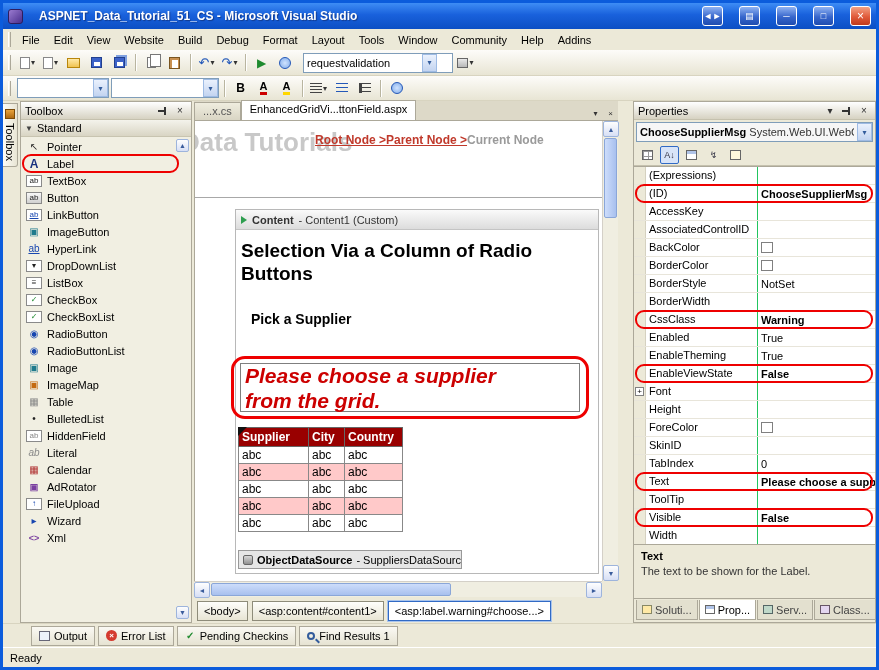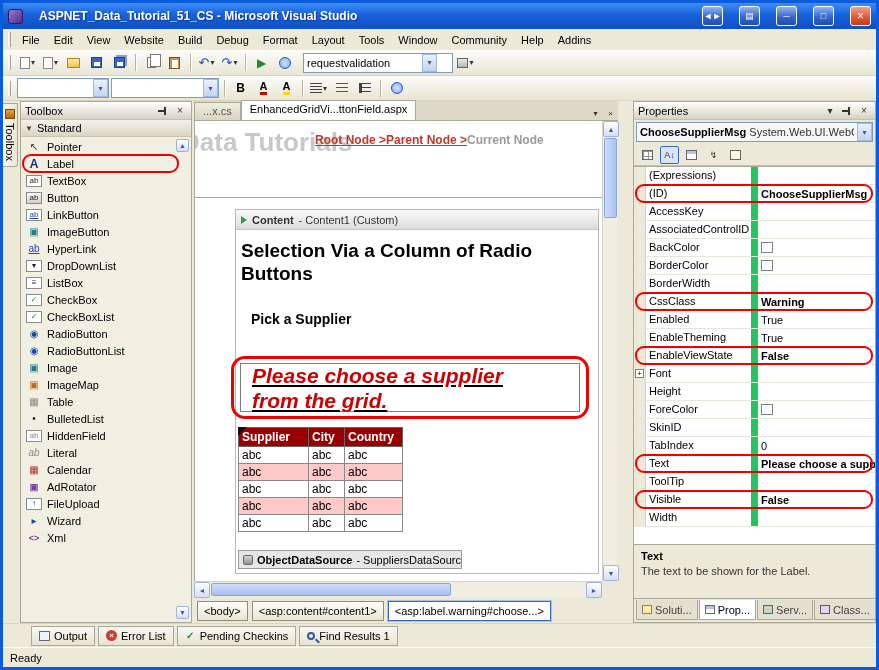--- a/index.html
+++ b/index.html
@@ -109,21 +109,21 @@
 .crumbs{position:absolute;left:120px;top:12px;font-size:12px;font-weight:bold;line-height:15px;display:flex;flex-direction:row;}
 .crumb.link{color:#C0392B;text-decoration:underline;cursor:pointer;}
 .crumb.current{color:#9A9A9A;}
 .hline{position:absolute;left:0;right:0;top:76px;height:1px;background:#A8A8A8;}
 .region{position:absolute;left:40px;top:88px;width:364px;height:365px;border:1px solid #B8B8B8;}
 .rhead{height:20px;display:flex;align-items:center;gap:5px;padding:0 5px;background:linear-gradient(180deg,#FAFAFA,#DCDCDC);border-bottom:1px solid #C4C4C4;color:#333;}
 .rglyph{width:0;height:0;border-left:6px solid #2E9E4F;border-top:4px solid transparent;border-bottom:4px solid transparent;flex:none;}
 .heading{margin:9px 5px 0;width:336px;font-size:19px;font-weight:bold;line-height:23px;color:#000;}
 .subheading{margin:26px 15px 0;font-size:14px;font-weight:bold;}
 .warnwrap{position:absolute;left:-5px;top:146px;width:358px;height:63px;border:3px solid #EE0000;border-radius:14px;padding:4px 6px;}
-.warnlabel{width:100%;height:100%;border:1px solid #7F7F7F;padding:0 11px;display:flex;align-items:center;text-decoration:underline;}
+.warnlabel{width:100%;height:100%;border:1px solid #7F7F7F;padding:0 4px;display:flex;align-items:center;}
 .warntext{display:block;max-width:292px;color:#CC0000;font-weight:bold;font-style:italic;font-size:21px;line-height:25px;}
 .gridwrap{position:absolute;left:2px;top:217px;}
 .smarttag{position:absolute;left:0;top:0;width:0;height:0;border-top:9px solid #111;border-right:9px solid transparent;z-index:2;}
 table.grid{border-collapse:collapse;}
 table.grid th{background:#990000;color:#fff;font-weight:bold;font-size:12px;padding:2px 3px;border:1px solid #666;text-align:left;}
 table.grid td{font-size:12px;padding:1px 3px;border:1px solid #888;background:#fff;}
 table.grid tr.alt td{background:#FFC9C9;}
 .th-sup{width:70px;}.th-city{width:36px;}.th-cty{width:58px;}
 .ds{position:absolute;left:2px;top:340px;width:224px;height:19px;display:flex;align-items:center;gap:4px;padding:0 4px;background:#E6E6E6;border:1px solid #999;white-space:nowrap;overflow:hidden;}
 .dsicon{width:10px;height:10px;border:1px solid #666;border-radius:2px;background:linear-gradient(#D8D8D8,#909090);flex:none;}
@@ -145,21 +145,21 @@
 .props{position:absolute;left:630px;top:0;width:243px;height:100%;border:1px solid #ACA899;background:#ECE9D8;}
 .objcombo{position:absolute;top:20px;left:2px;right:2px;height:20px;border:1px solid #7F9DB9;background:#f6f6f6;display:flex;align-items:center;padding-left:3px;gap:3px;white-space:nowrap;overflow:hidden;}
 .objtype{color:#333;overflow:hidden;flex:1;}
 .objcombo .combo-btn{margin-left:auto;}
 .pgbar{position:absolute;top:42px;left:0;right:0;height:22px;display:flex;align-items:center;gap:3px;padding:0 4px;border-bottom:1px solid #C5C1AE;}
 .pgbtn{min-width:19px;height:18px;display:flex;align-items:center;justify-content:center;font-size:9px;color:#334;border-radius:2px;}
 .pgbtn.active{border:1px solid #316AC5;background:#D8E4F8;}
 .pgrid{position:absolute;top:64px;left:0;right:0;height:378px;background:#fff;border-top:1px solid #ACA899;overflow:hidden;}
 .pr{height:18px;display:flex;position:relative;border-bottom:1px solid #E8E5DA;}
 .pr .gut{width:12px;flex:none;background:#ECE9D8;border-right:1px solid #D5D1C0;display:flex;align-items:center;justify-content:center;}
-.pr .pn{width:112px;flex:none;padding:2px 3px;border-right:7px solid #22c55e;white-space:nowrap;overflow:hidden;}
+.pr .pn{width:112px;flex:none;padding:2px 3px;border-right:1px solid #22c55e;white-space:nowrap;overflow:hidden;}
 .pr .pv{flex:1;padding:2px 3px;display:flex;align-items:center;gap:3px;white-space:nowrap;overflow:hidden;}
 .pv.b{font-weight:bold;}
 .swatch{width:12px;height:11px;border:1px solid #808080;background:#fff;flex:none;}
 .expand{width:9px;height:9px;border:1px solid #808080;background:#fff;font-size:8px;line-height:7px;text-align:center;}
 .pr.hl::after{content:"";position:absolute;left:1px;right:2px;top:-1px;bottom:-1px;border:2px solid #EE0000;border-radius:9px;pointer-events:none;z-index:2;}
 .pdesc{position:absolute;top:442px;left:0;right:0;height:56px;background:#ECE9D8;border-top:1px solid #ACA899;padding:5px 7px;}
 .pdt{font-weight:bold;margin-bottom:3px;}
 .pdd{color:#333;}
 .ptabs{position:absolute;bottom:0;left:0;right:0;height:24px;display:flex;align-items:flex-start;gap:1px;padding:1px 2px 0;background:#ECE9D8;border-top:1px solid #ACA899;}
 .ptab{height:20px;display:flex;align-items:center;gap:3px;padding:0 5px;border:1px solid #ACA899;border-top:none;background:#E3E0CF;color:#444;}
@@ -570,20 +570,25 @@
         <div class="pr">
             <span class="gut"></span>
             <span class="pn">BorderColor</span>
             <span class="pv">
               <span class="swatch"></span>
               <span></span>
             </span>
           </div>
         <div class="pr">
             <span class="gut"></span>
+            <span class="pn">BorderStyle</span>
+            <span class="pv">NotSet</span>
+          </div>
+        <div class="pr">
+            <span class="gut"></span>
             <span class="pn">BorderWidth</span>
             <span class="pv"></span>
           </div>
         <div class="pr hl">
             <span class="gut"></span>
             <span class="pn">CssClass</span>
             <span class="pv b">Warning</span>
           </div>
         <div class="pr">
             <span class="gut"></span>

